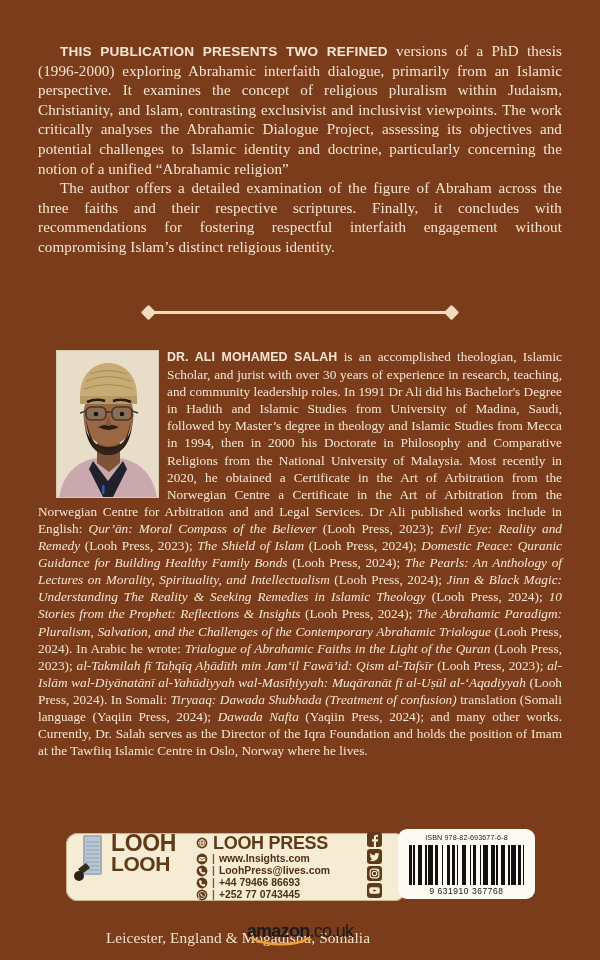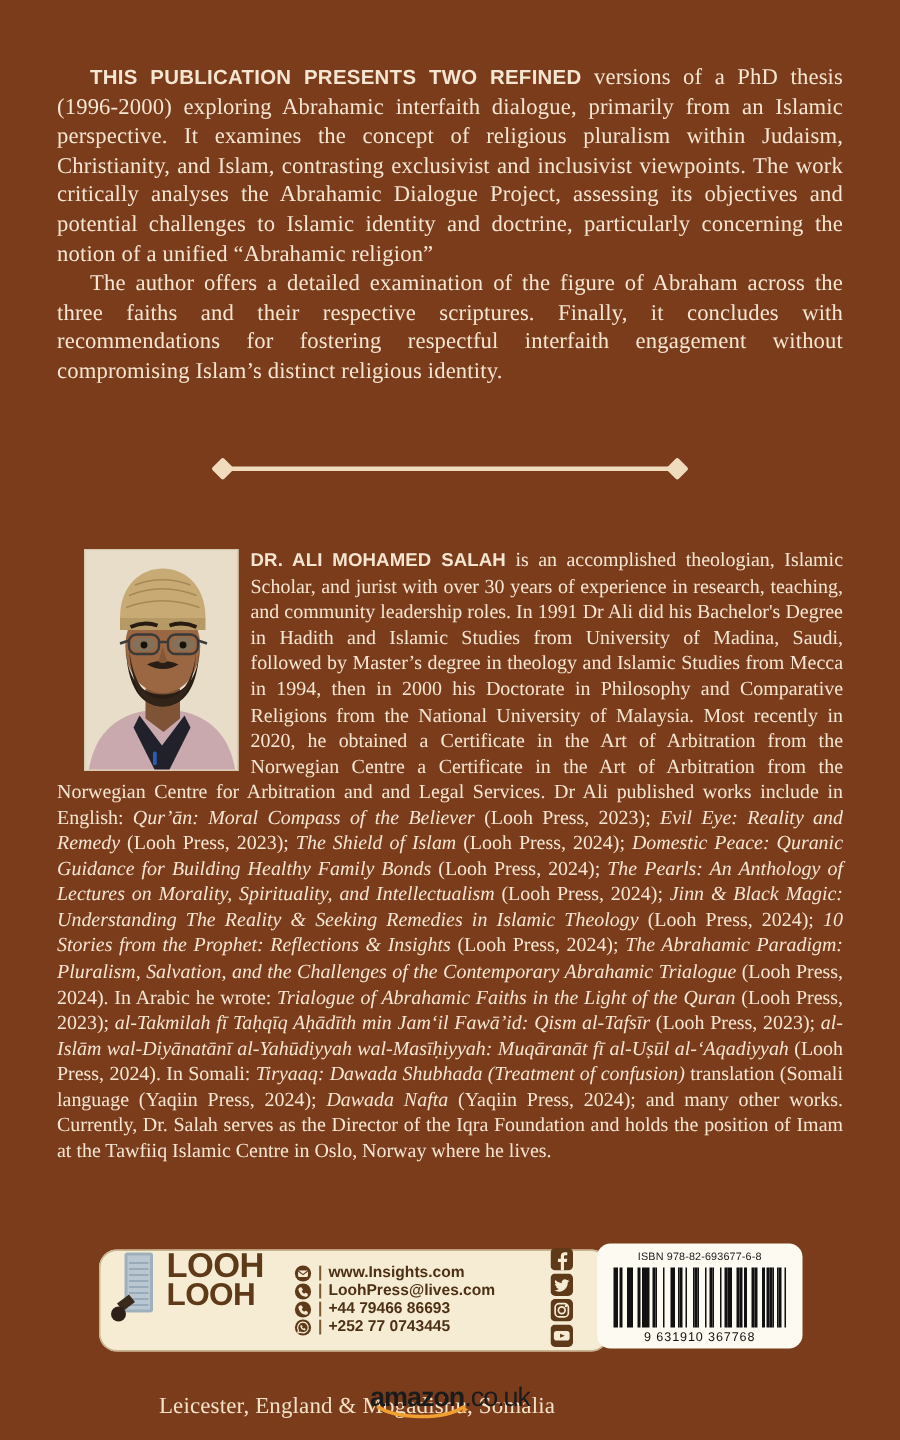--- a/index.html
+++ b/index.html
@@ -43,21 +43,21 @@
     background:#f0dcbd;
   }
   #divider .dia {
     position:absolute; top:2px; width:11px; height:11px;
     background:#f0dcbd; transform:rotate(45deg); border-radius:1.5px;
   }
   #divider .dia.l { left:3px; }
   #divider .dia.r { right:3px; }
 
   
-  #author-block { position:absolute; left:38px; top:364px; width:524px; }
+  #author-block { position:absolute; left:38px; top:348px; width:524px; }
 
   .bio {
     font-size:13.3px;
     line-height:17.1px;
     text-align:justify;
     color:#f5e6d2;
   }
   .bio i, .bio em { font-style:italic; }
   .bio .name {
     font-family:"Liberation Sans", sans-serif;
@@ -245,20 +245,31 @@
           <circle cx="5" cy="43" r="5" fill="#2e2117"></circle>
         </svg>
       </div>
       <div class="lg-text">
         <span class="l1">LOOH</span>
         <span class="l2">LOOH</span>
       </div>
     </div>
 
     <div id="pub-contacts">
+      <div class="brand">
+        <svg class="cicon" viewBox="0 0 16 16" aria-hidden="true">
+          <circle cx="8" cy="8" r="7.2" fill="#5e3a18"></circle>
+          <g stroke="#f6ecd4" stroke-width="1" fill="none">
+            <circle cx="8" cy="8" r="4.6"></circle>
+              <path d="M3.4 8h9.2M8 3.4v9.2"></path>
+            <ellipse cx="8" cy="8" rx="2.3" ry="4.6"></ellipse>
+          </g>
+        </svg>
+        <span>LOOH PRESS</span>
+      </div>
 
       <div class="crow">
         <svg class="cicon" viewBox="0 0 16 16" aria-hidden="true">
           <circle cx="8" cy="8" r="7.2" fill="#5e3a18"></circle>
           <rect x="3.6" y="5.3" width="8.8" height="5.8" rx="1" fill="#f6ecd4"></rect>
           <path d="M3.8 5.8 L8 9 L12.2 5.8" stroke="#5e3a18" stroke-width="1" fill="none"></path>
         </svg>
         <span class="pipe">|</span>
         <span>www.Insights.com</span>
       </div>

